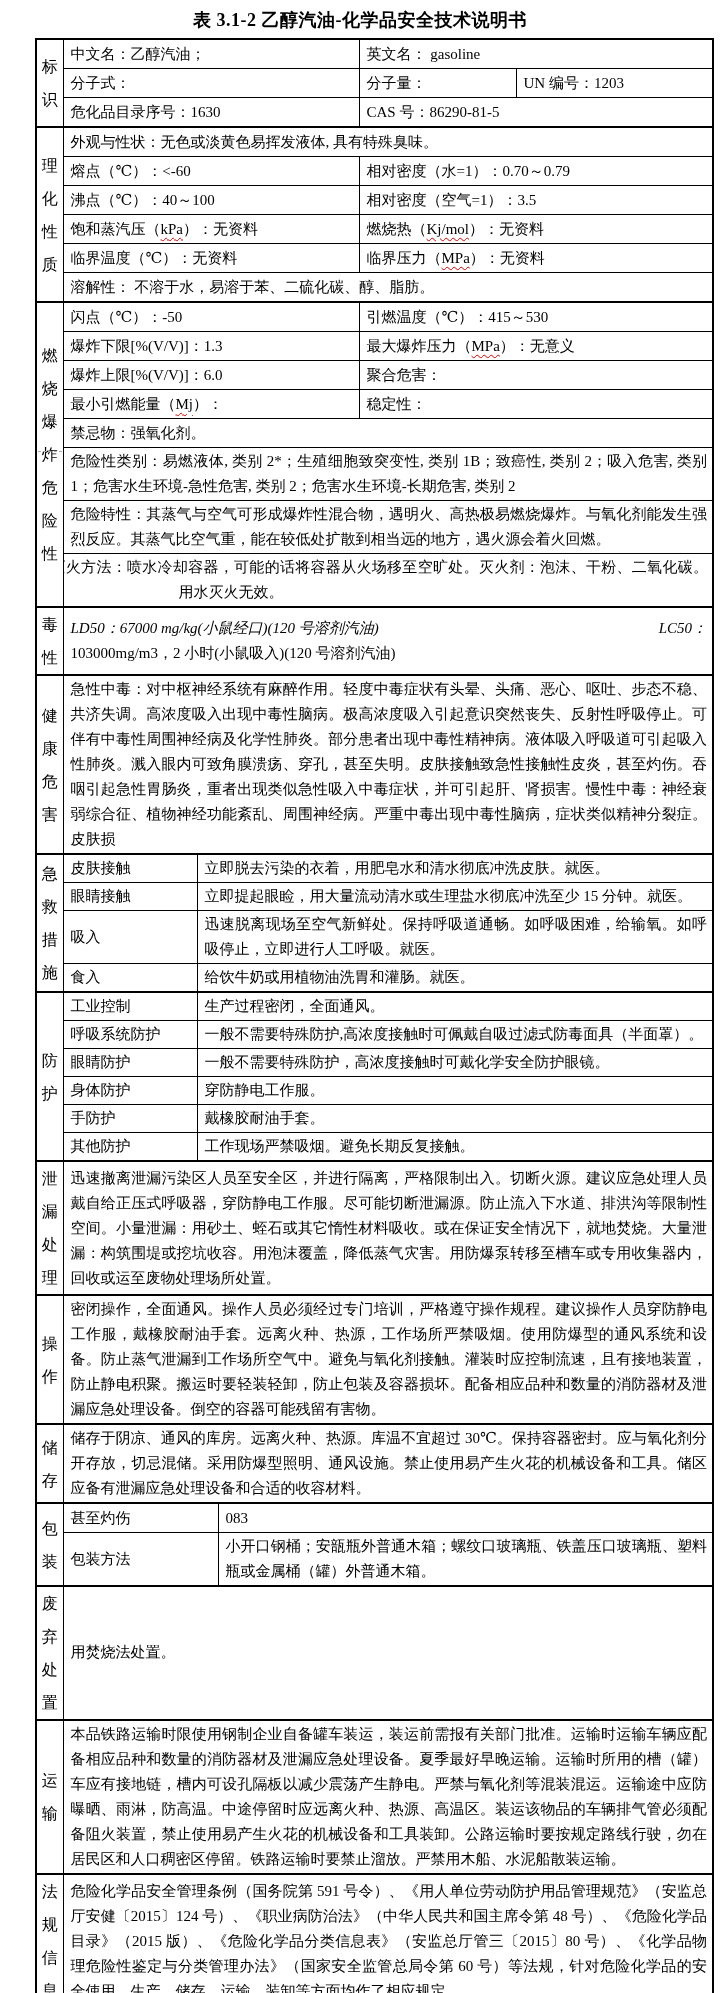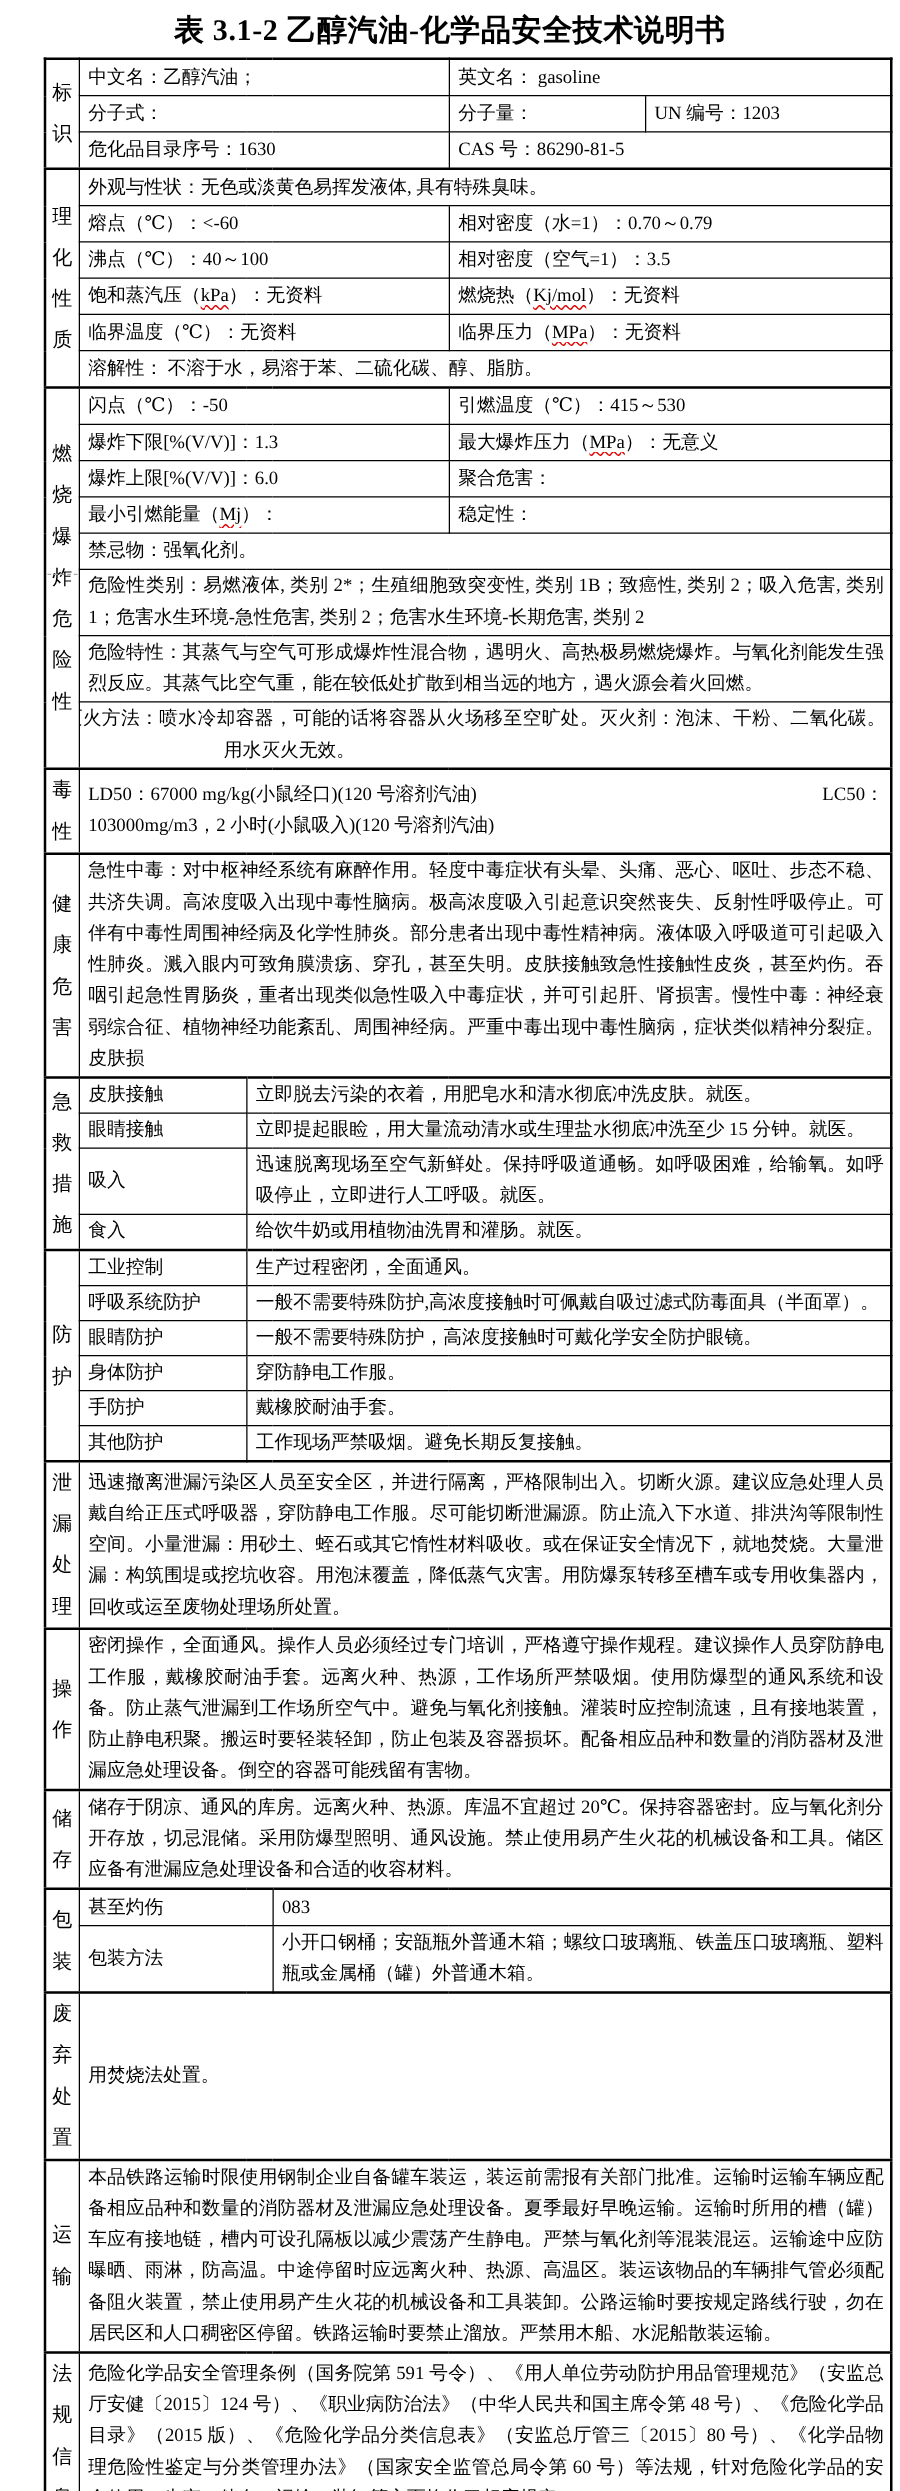--- a/index.html
+++ b/index.html
@@ -4,21 +4,21 @@
 <style>
   html,body{margin:0;padding:0;background:#ffffff;}
   body{
     width:720px;
     font-family:"Liberation Serif","DejaVu Serif",serif;
     color:#000;
   }
   .title{
     padding:8px 0 6px 0;
     text-align:center;
-    font-size:24px;
+    font-size:18px;
     font-weight:bold;
     letter-spacing:0.5px;
   }
   table.msds{
     border-collapse:collapse;
     table-layout:fixed;
     margin-left:35px;
     width:677px;
     border:2px solid #000;
   }
@@ -43,21 +43,21 @@
   td.h26{height:26px;}
   .just{text-align:justify;text-justify:inter-ideograph;margin-left:26px;}
   .sq{
     text-decoration:underline;
     text-decoration-style:wavy;
     text-decoration-color:#e00000;
     text-decoration-thickness:1px;
     text-underline-offset:3px;
   }
   .hang{padding-left:114px;text-indent:-128px;}
-  .tox-line1{display:flex;justify-content:space-between;}
+  .tox-line1{display:flex;justify-content:space-between;font-style:italic;}
   .dash{
     position:absolute;
     left:1px;right:1px;top:49%;
     border-top:1px dashed #a9a9a9;
   }
   td.tall{height:118px;font-family:Liberation Mono, monospace;}
 </style>
 </head>
 <body>
 
@@ -231,21 +231,21 @@
 
   <tr class="sb">
     <td class="lbl">操
 作</td>
     <td colspan="5" class="just">密闭操作，全面通风。操作人员必须经过专门培训，严格遵守操作规程。建议操作人员穿防静电工作服，戴橡胶耐油手套。远离火种、热源，工作场所严禁吸烟。使用防爆型的通风系统和设备。防止蒸气泄漏到工作场所空气中。避免与氧化剂接触。灌装时应控制流速，且有接地装置，防止静电积聚。搬运时要轻装轻卸，防止包装及容器损坏。配备相应品种和数量的消防器材及泄漏应急处理设备。倒空的容器可能残留有害物。</td>
   </tr>
 
   <tr class="sb">
     <td class="lbl">储
 存</td>
-    <td colspan="5" class="just">储存于阴凉、通风的库房。远离火种、热源。库温不宜超过 20℃。保持容器密封。应与氧化剂分开存放，切忌混储。采用防爆型照明、通风设施。禁止使用易产生火花的机械设备和工具。储区应备有泄漏应急处理设备和合适的收容材料。</td>
+    <td colspan="5" class="just">储存于阴凉、通风的库房。远离火种、热源。库温不宜超过 30℃。保持容器密封。应与氧化剂分开存放，切忌混储。采用防爆型照明、通风设施。禁止使用易产生火花的机械设备和工具。储区应备有泄漏应急处理设备和合适的收容材料。</td>
   </tr>
 
   <tr class="sb">
     <td class="lbl" rowspan="2">包
 装</td>
     <td class="h26" colspan="2">甚至灼伤</td>
     <td class="h26" colspan="3">083</td>
   </tr>
   <tr>
     <td colspan="2">包装方法</td>

